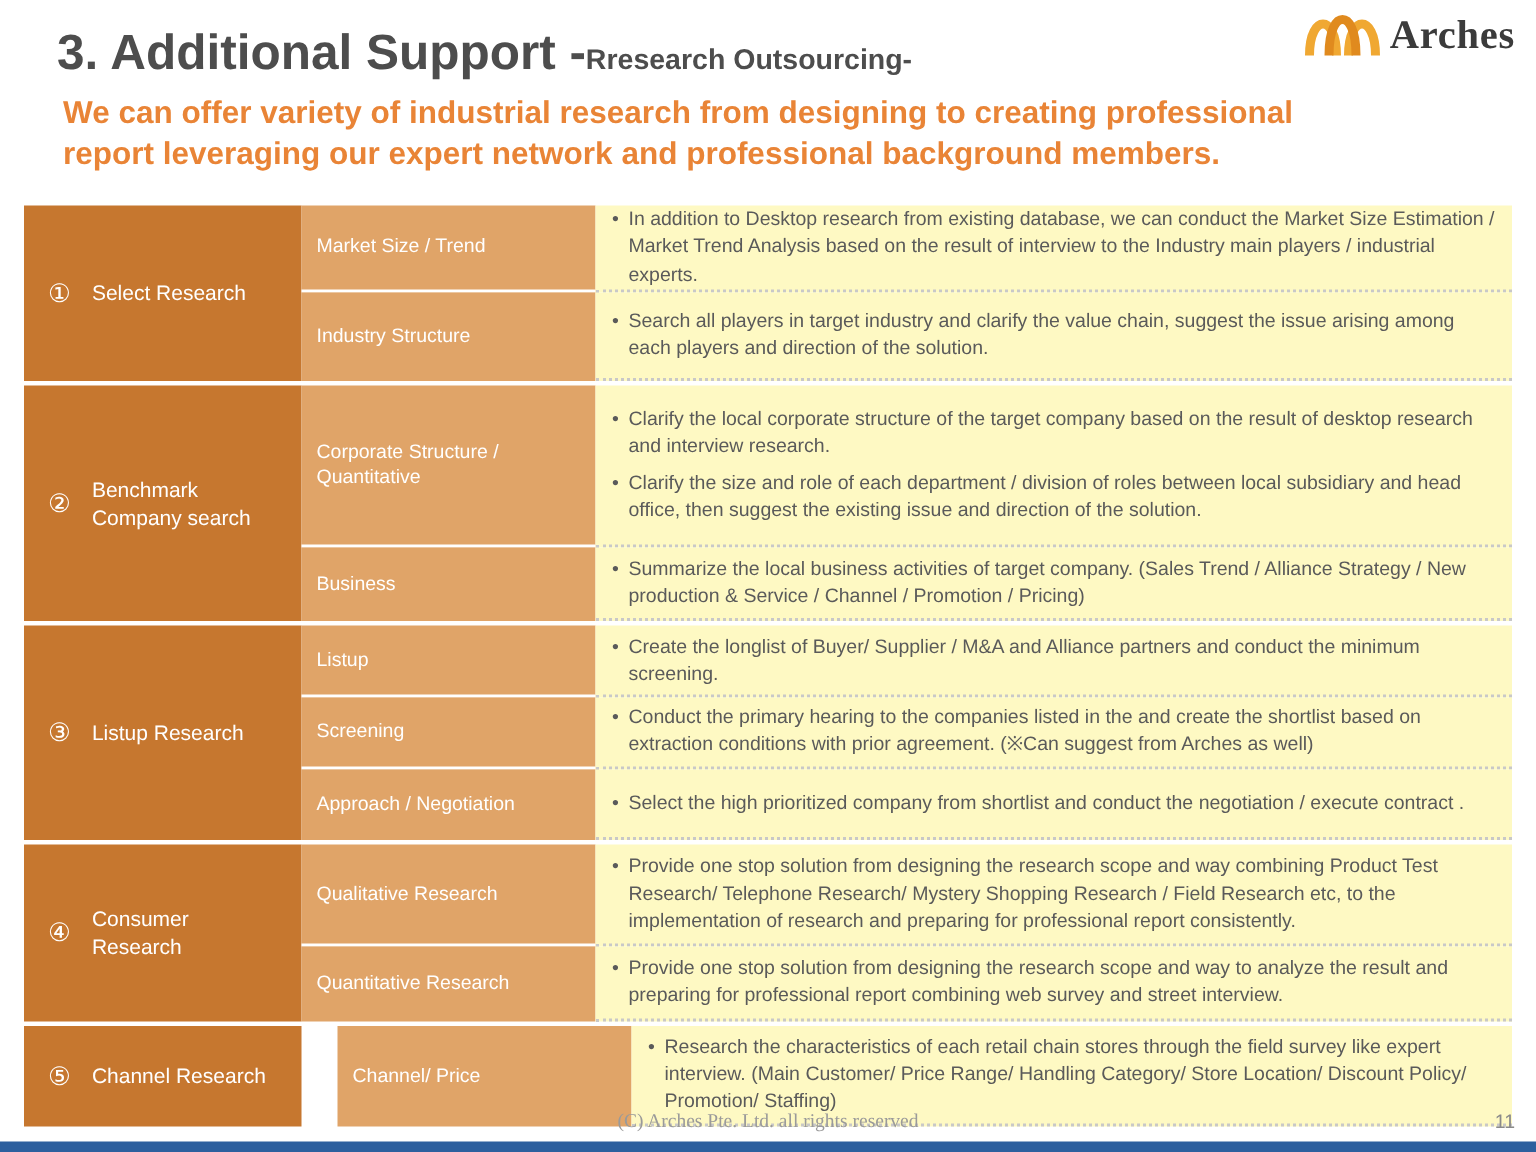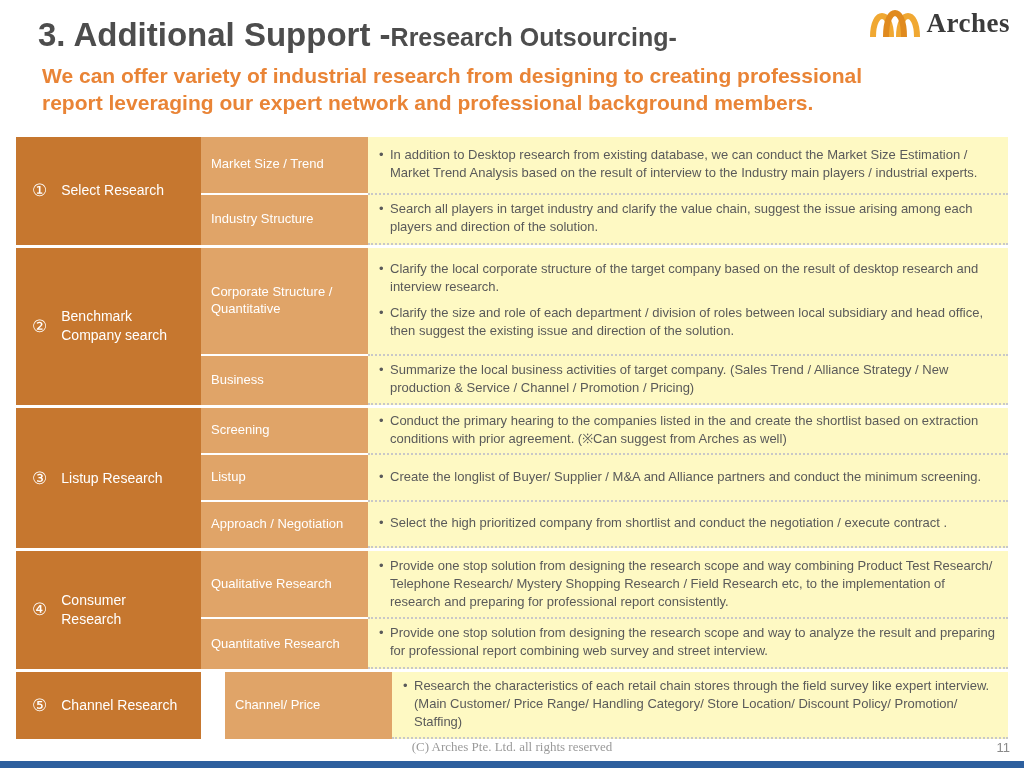--- a/index.html
+++ b/index.html
@@ -10,21 +10,21 @@
     background:#ffffff;
     position:relative;
     overflow:hidden;
   }
   .slide { position:absolute; inset:0; }
 
   
   .header { padding:16px 20px 0 38px; }
   h1 { margin:0; line-height:1.15; white-space:nowrap; }
   .t-main  { font-size:33px; font-weight:bold; color:#4d4d4d; }
-  .t-accent{ font-size:25px; font-weight:bold; color:#4d4d4d;text-align:right; }
+  .t-accent{ font-size:19px; font-weight:bold; color:#4d4d4d;text-align:right; }
   .subtitle{
     margin:8px 0 0 4px;
     font-size:21px; font-weight:bold; color:#e98436;
     line-height:1.3; white-space:pre-line; max-width:960px;
   }
 
   
   .logo { position:absolute; top:8px; right:14px; display:flex; align-items:center; gap:6px; }
   .logo-text {
     font-family:"Liberation Serif", serif;
@@ -42,21 +42,21 @@
     padding:6px 6px 6px 16px; flex-shrink:0;
   }
   .cat .num  { font-size:17px; }
   .cat .name { font-size:14px; line-height:1.35; max-width:118px; }
 
   .subs { flex:1; display:flex; flex-direction:column; }
   .subrow { display:flex; flex:1; }
   .subrow:not(:last-child) .label { border-bottom:2px solid #fff; }
 
   .label {
-    width:167px; background:#e0a468; color:#fff; flex-shrink:0;
+    width:196px; background:#e0a468; color:#fff; flex-shrink:0;
     display:flex; align-items:center;
     padding:4px 8px 4px 10px;
     font-size:13px; line-height:1.3;
   }
   .content {
     flex:1; background:#fef9c3;
     display:flex; flex-direction:column; justify-content:center; gap:7px;
     padding:5px 10px 6px 8px;
     border-bottom:2px dotted #c8c8c8;
   }
@@ -145,30 +145,30 @@
         </div>
       </div>
     </div>
 
     <div class="group">
       <div class="cat">
         <span class="num">③</span>
         <span class="name">Listup Research</span>
       </div>
       <div class="subs">
+        <div class="subrow mh47">
+          <div class="label">Listup</div>
+          <div class="content">
+            <div class="bullet">Create the longlist of  Buyer/ Supplier / M&amp;A and Alliance partners and conduct the minimum screening.</div>
+          </div>
+        </div>
         <div class="subrow mh46">
           <div class="label">Screening</div>
           <div class="content">
             <div class="bullet">Conduct the primary hearing to the companies listed in the and create the shortlist based on extraction conditions with prior agreement. (※Can suggest from Arches as well)</div>
-          </div>
-        </div>
-        <div class="subrow mh47">
-          <div class="label">Listup</div>
-          <div class="content">
-            <div class="bullet">Create the longlist of  Buyer/ Supplier / M&amp;A and Alliance partners and conduct the minimum screening.</div>
           </div>
         </div>
         <div class="subrow mh44">
           <div class="label">Approach / Negotiation</div>
           <div class="content">
             <div class="bullet">Select the high prioritized company from shortlist and conduct the negotiation / execute contract .</div>
           </div>
         </div>
       </div>
     </div>

